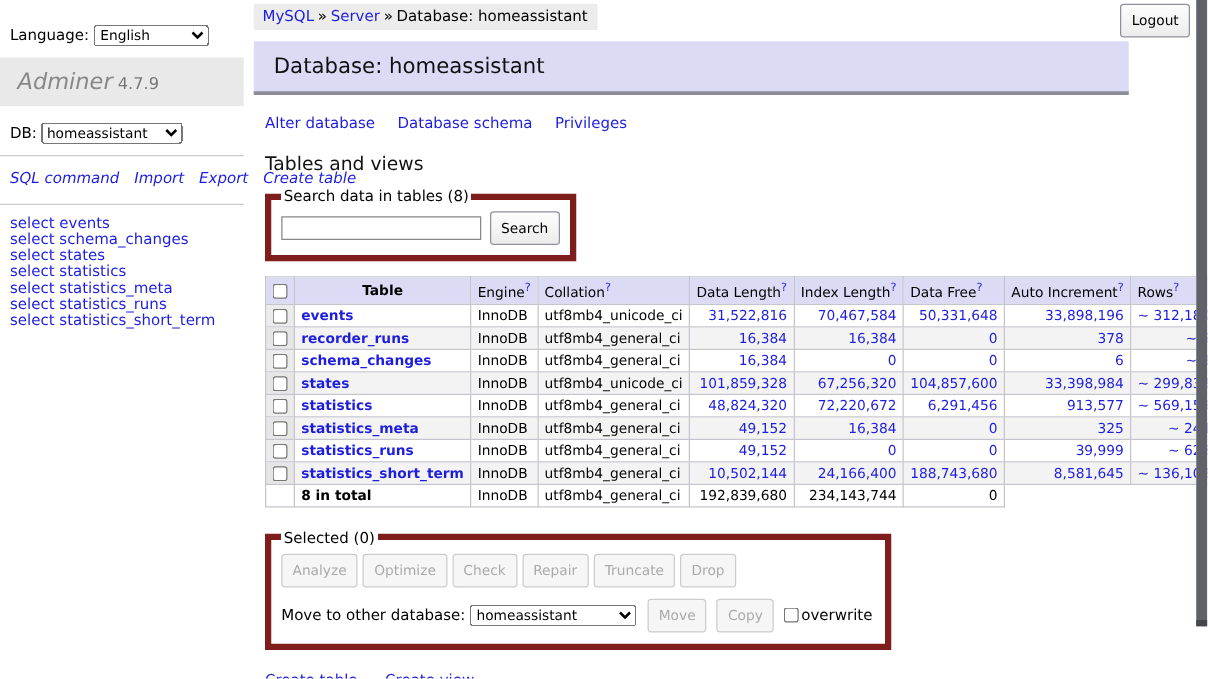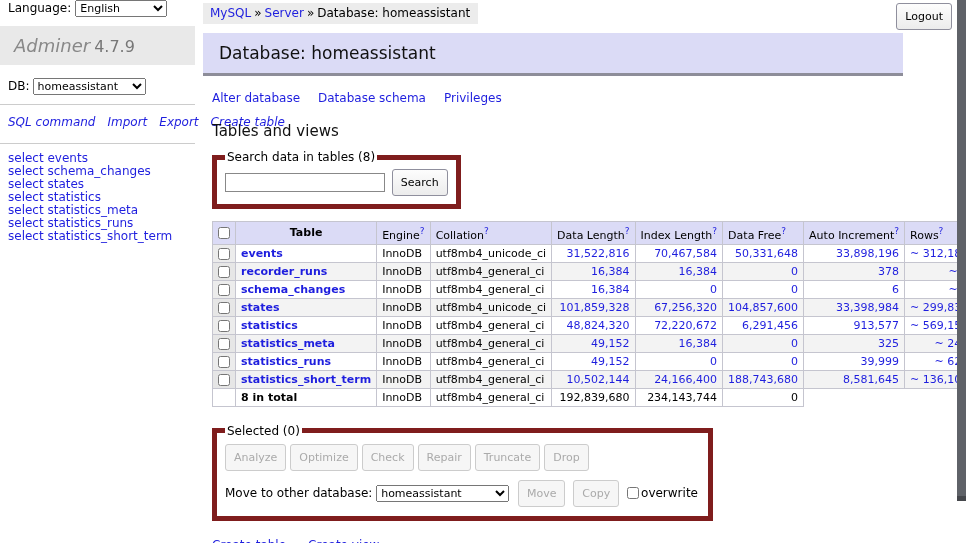--- a/index.html
+++ b/index.html
@@ -7,28 +7,28 @@
   body {
     font-family: "DejaVu Sans", "Liberation Sans", sans-serif;
     font-size: 12px; color: #000; background: #fff; overflow: hidden;
   }
   .screen { position: relative; width: 966px; height: 543px; background: #fff; overflow: hidden; }
 
   a { color: #1e1ede; text-decoration: none; cursor: pointer; }
 
   
   #sidebar { position: absolute; left: 0; top: 0; width: 195px; height: 100%; background: #fff; }
-  .lang-row { padding: 0 8px 9px 8px; }
+  .lang-row { padding: 20px 8px 9px 8px; }
   .lang-row label { margin-right: 4px; }
   .lang-row select { width: 92px; font-size: 11px; }
   h1.app-title {
     background: #e9e9e9; padding: 9px 14px; font-weight: normal;
     font-size: 18px; color: #888; font-style: italic;
   }
-  h1.app-title .version { font-size: 16px; color: #777; font-style: normal; margin-left: 4px; }
+  h1.app-title .version { font-size: 13px; color: #777; font-style: normal; margin-left: 4px; }
   .db-row { padding: 13px 8px 9px 8px; }
   .db-row select { width: 113px; font-size: 11px; margin-left: 3px; }
   #sidebar hr { border: none; border-top: 1px solid #ccc; }
   .side-actions { padding: 8px 8px 11px 8px; line-height: 1.55; font-style: italic; }
   .side-actions a { margin-right: 12px; white-space: nowrap; }
   .table-links { padding: 8px 8px; }
   .table-links a { display: block; line-height: 13px; white-space: nowrap; }
 
   
   #main { position: absolute; left: 203px; top: 0; right: 9px; bottom: 0; }

